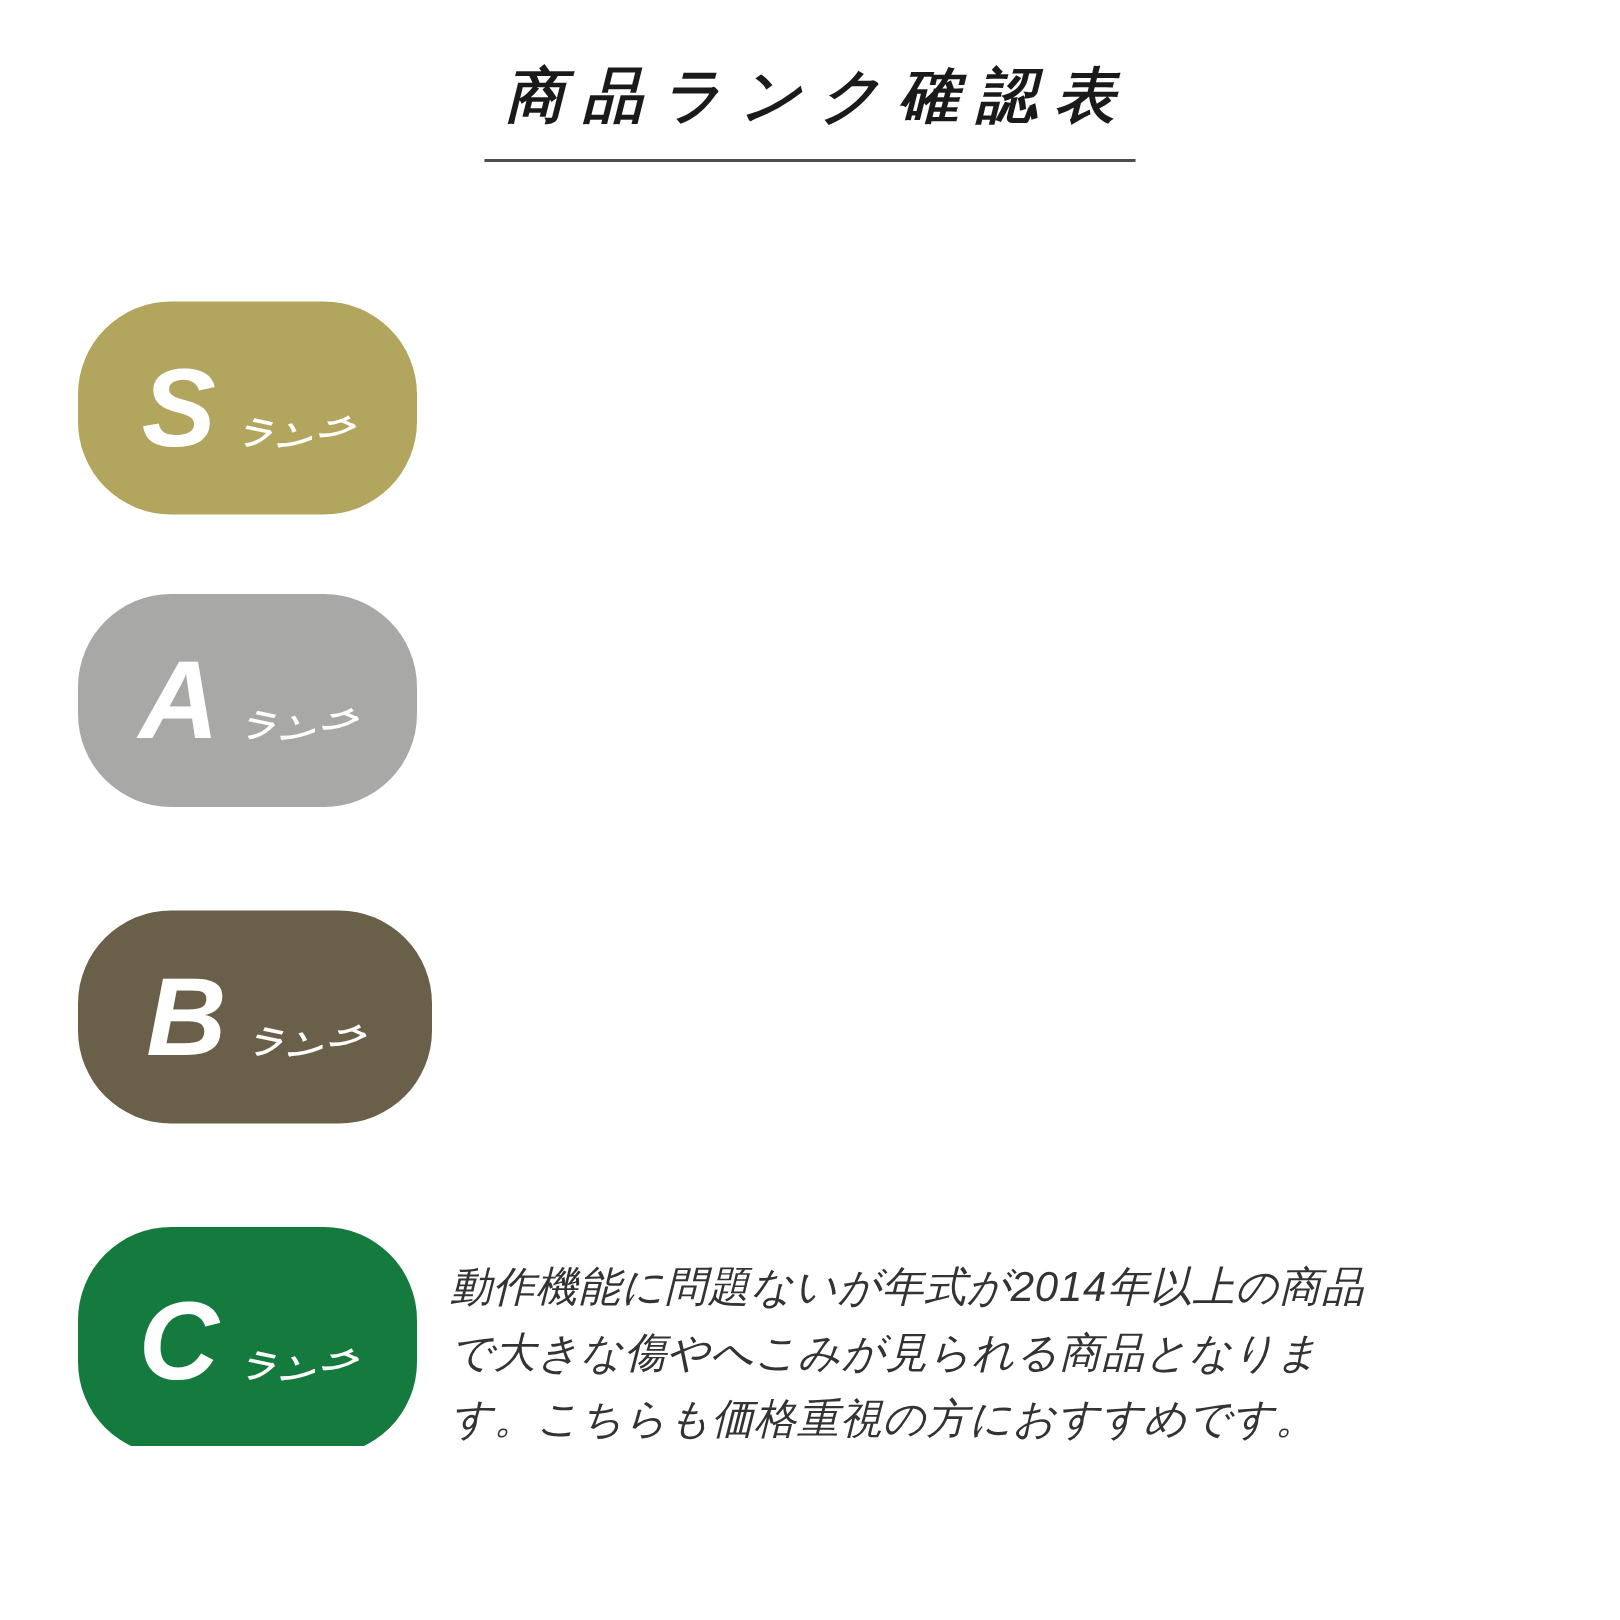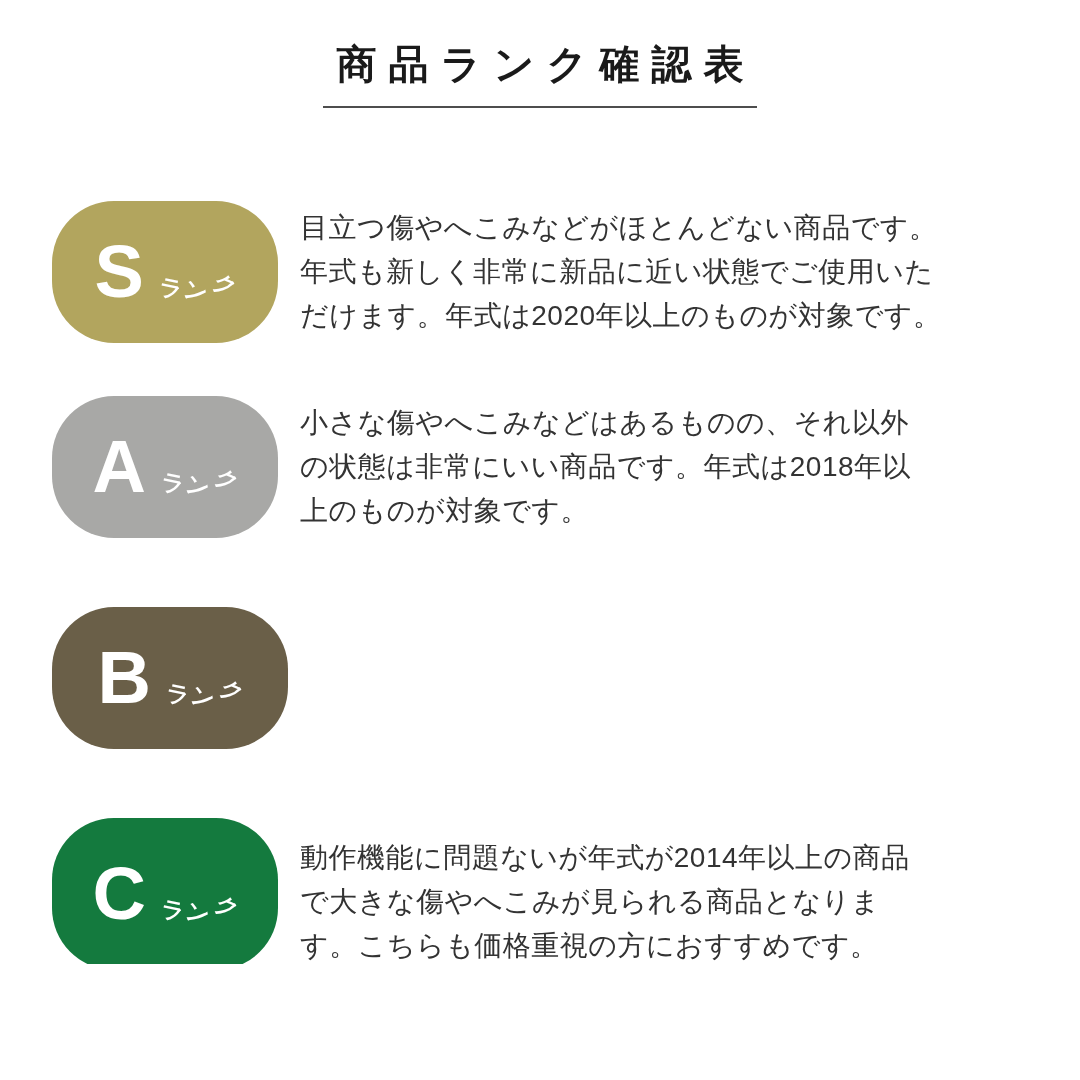--- a/index.html
+++ b/index.html
@@ -6,20 +6,21 @@
   html, body { background: #ffffff; }
   body { font-family: "Liberation Sans", "DejaVu Sans", sans-serif; }
 
   .canvas {
     position: relative;
     width: 1080px;
     height: 964px;
     background: #ffffff;
     overflow: hidden;
     margin: 0 auto;
+    font-style: italic;
   }
 
   
   .page-title {
     position: absolute;
     top: 42px;
     left: 0;
     width: 100%;
     text-align: center;
     font-size: 40px;
@@ -111,39 +112,33 @@
     <div class="rank-badge" style="background-color: rgb(178, 165, 94);">
       <div class="badge-inner">
         <span class="rank-letter">S</span>
         <span class="rank-suffix">
           <span class="sc sc1">ラ</span>
           <span class="sc sc2">ン</span>
           <span class="sc sc3">ク</span>
         </span>
       </div>
     </div>
-    <p class="rank-description" style="color: rgb(51, 51, 51);">目立つ傷やへこみなどがほとんどない商品です。
-年式も新しく非常に新品に近い状態でご使用いた
-だけます。年式は2020年以上のものが対象です。</p>
   </div>
 
   <div class="rank-row row-a">
     <div class="rank-badge" style="background-color: rgb(168, 168, 166);">
       <div class="badge-inner">
         <span class="rank-letter">A</span>
         <span class="rank-suffix">
           <span class="sc sc1">ラ</span>
           <span class="sc sc2">ン</span>
           <span class="sc sc3">ク</span>
         </span>
       </div>
     </div>
-    <p class="rank-description" style="color: rgb(51, 51, 51);">小さな傷やへこみなどはあるものの、それ以外
-の状態は非常にいい商品です。年式は2018年以
-上のものが対象です。</p>
   </div>
 
   <div class="rank-row row-b">
     <div class="rank-badge" style="background-color: rgb(106, 95, 72);">
       <div class="badge-inner">
         <span class="rank-letter">B</span>
         <span class="rank-suffix">
           <span class="sc sc1">ラ</span>
           <span class="sc sc2">ン</span>
           <span class="sc sc3">ク</span>

